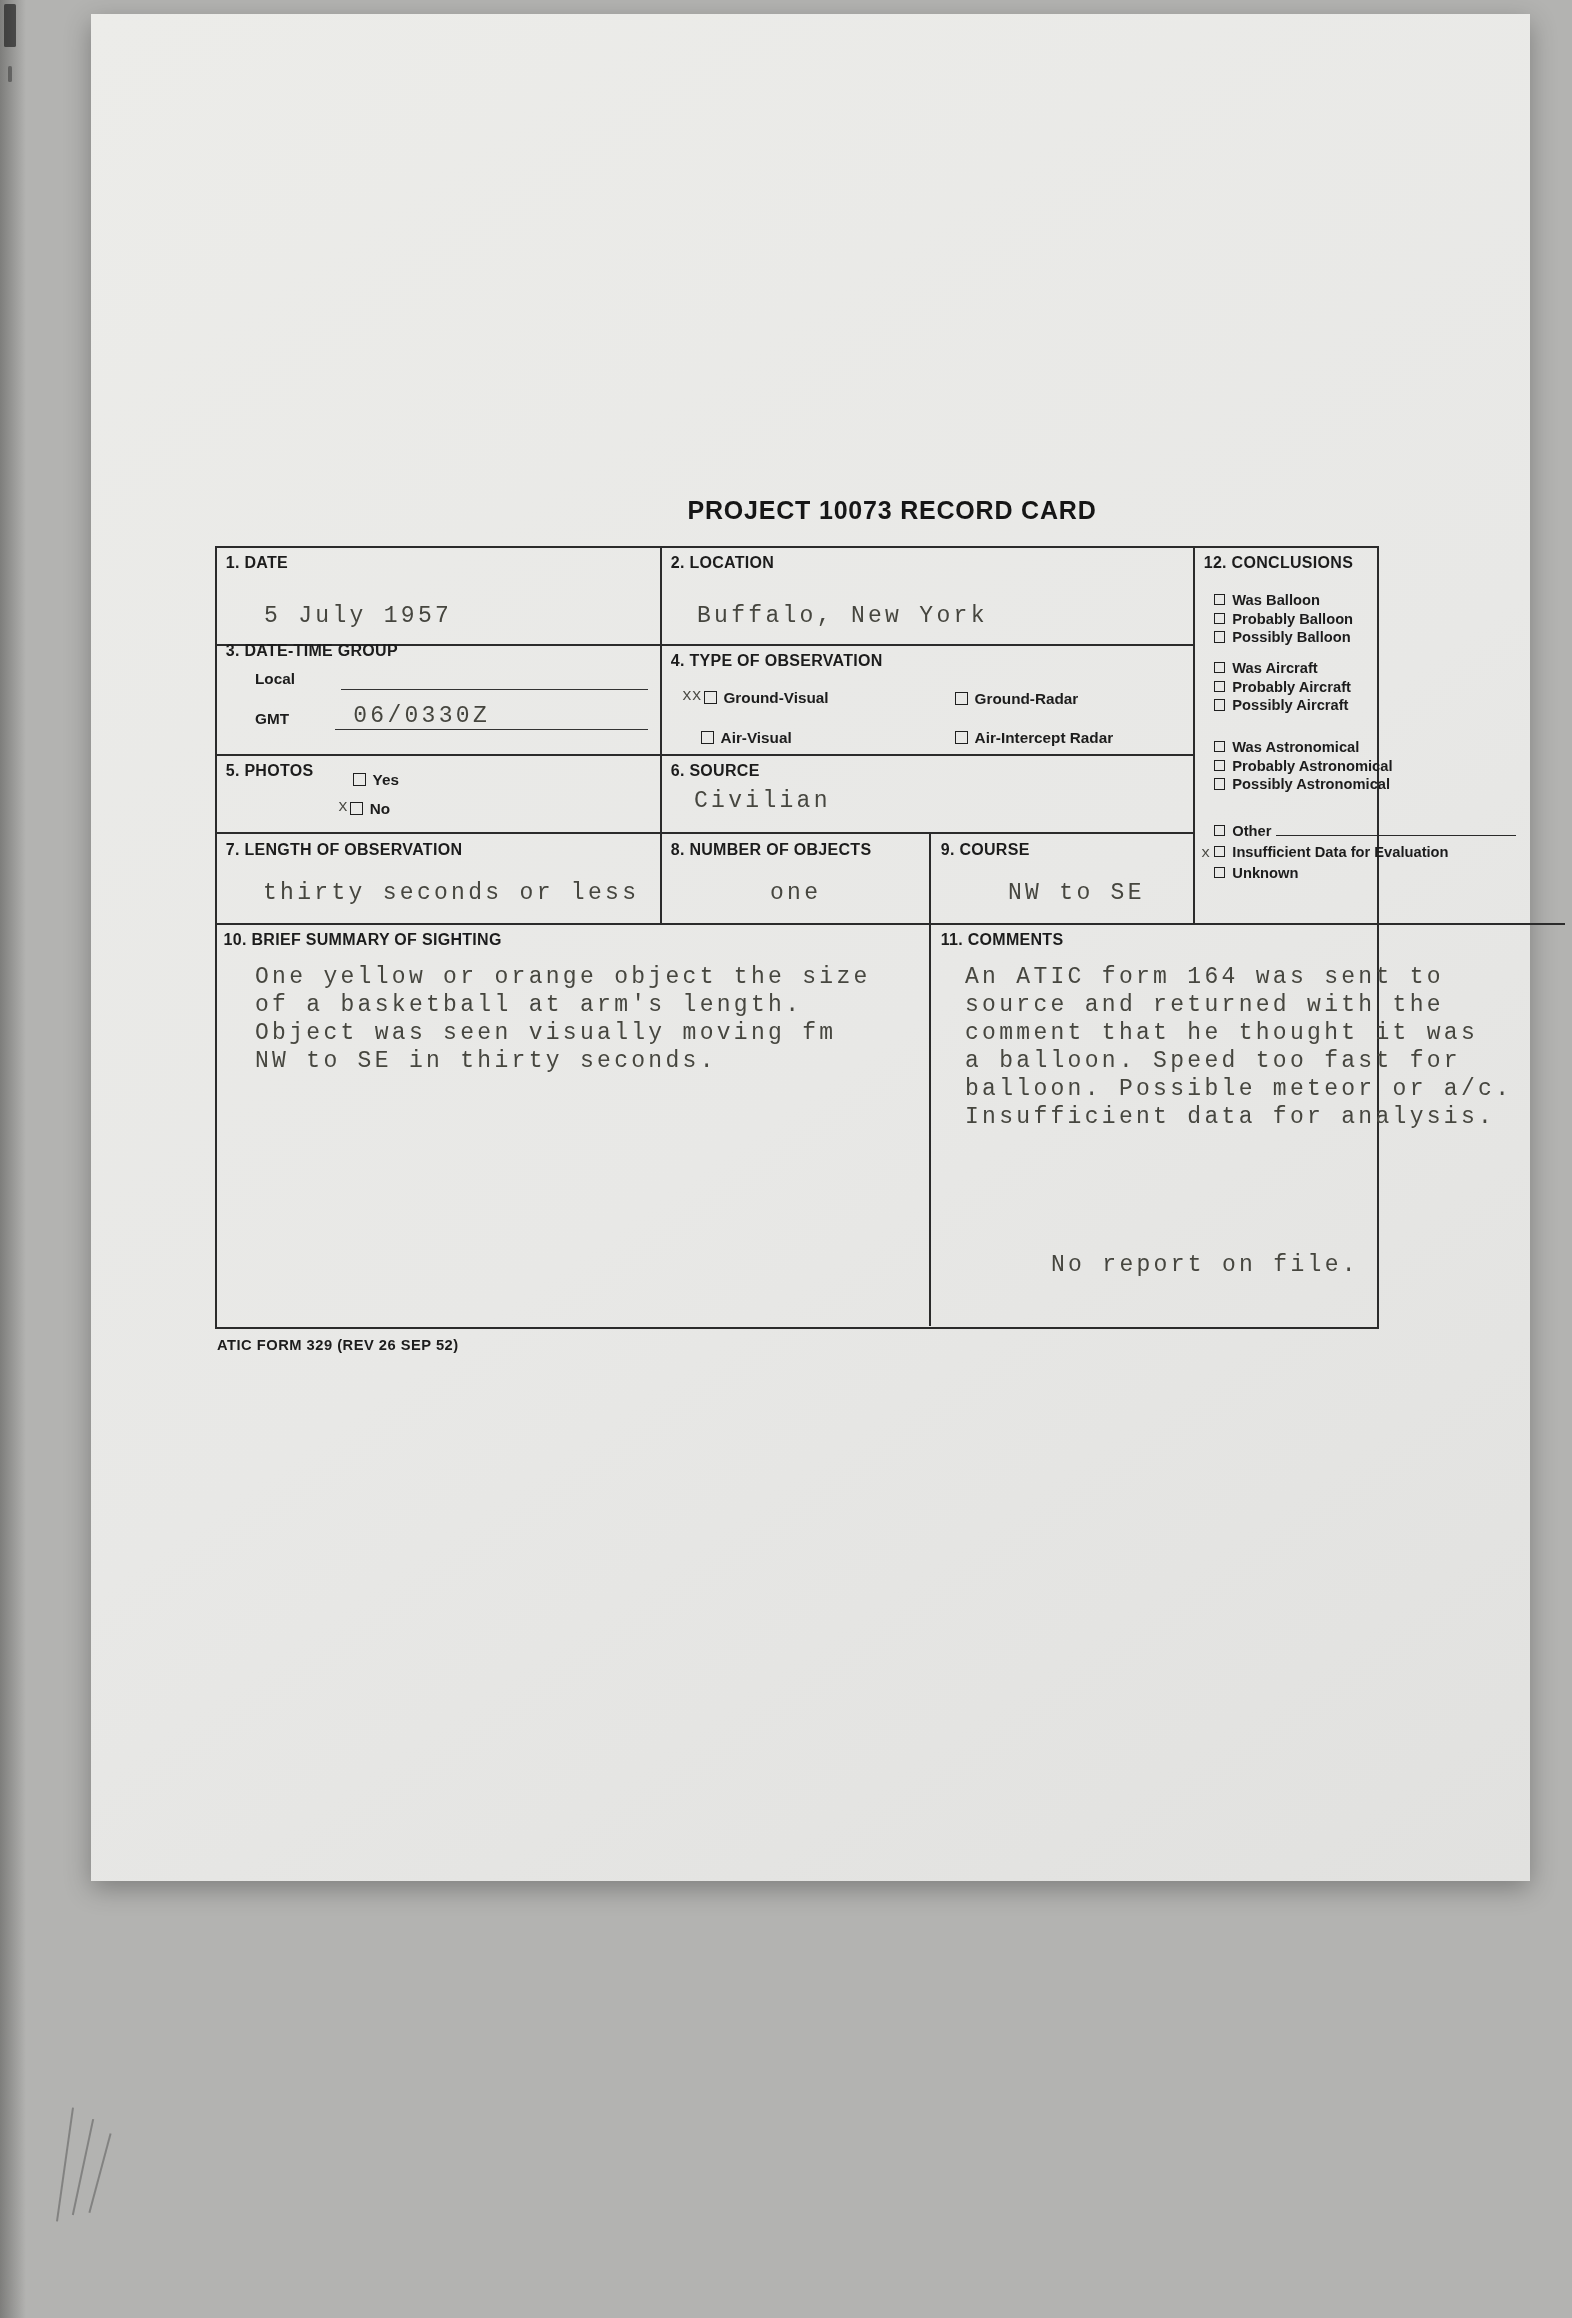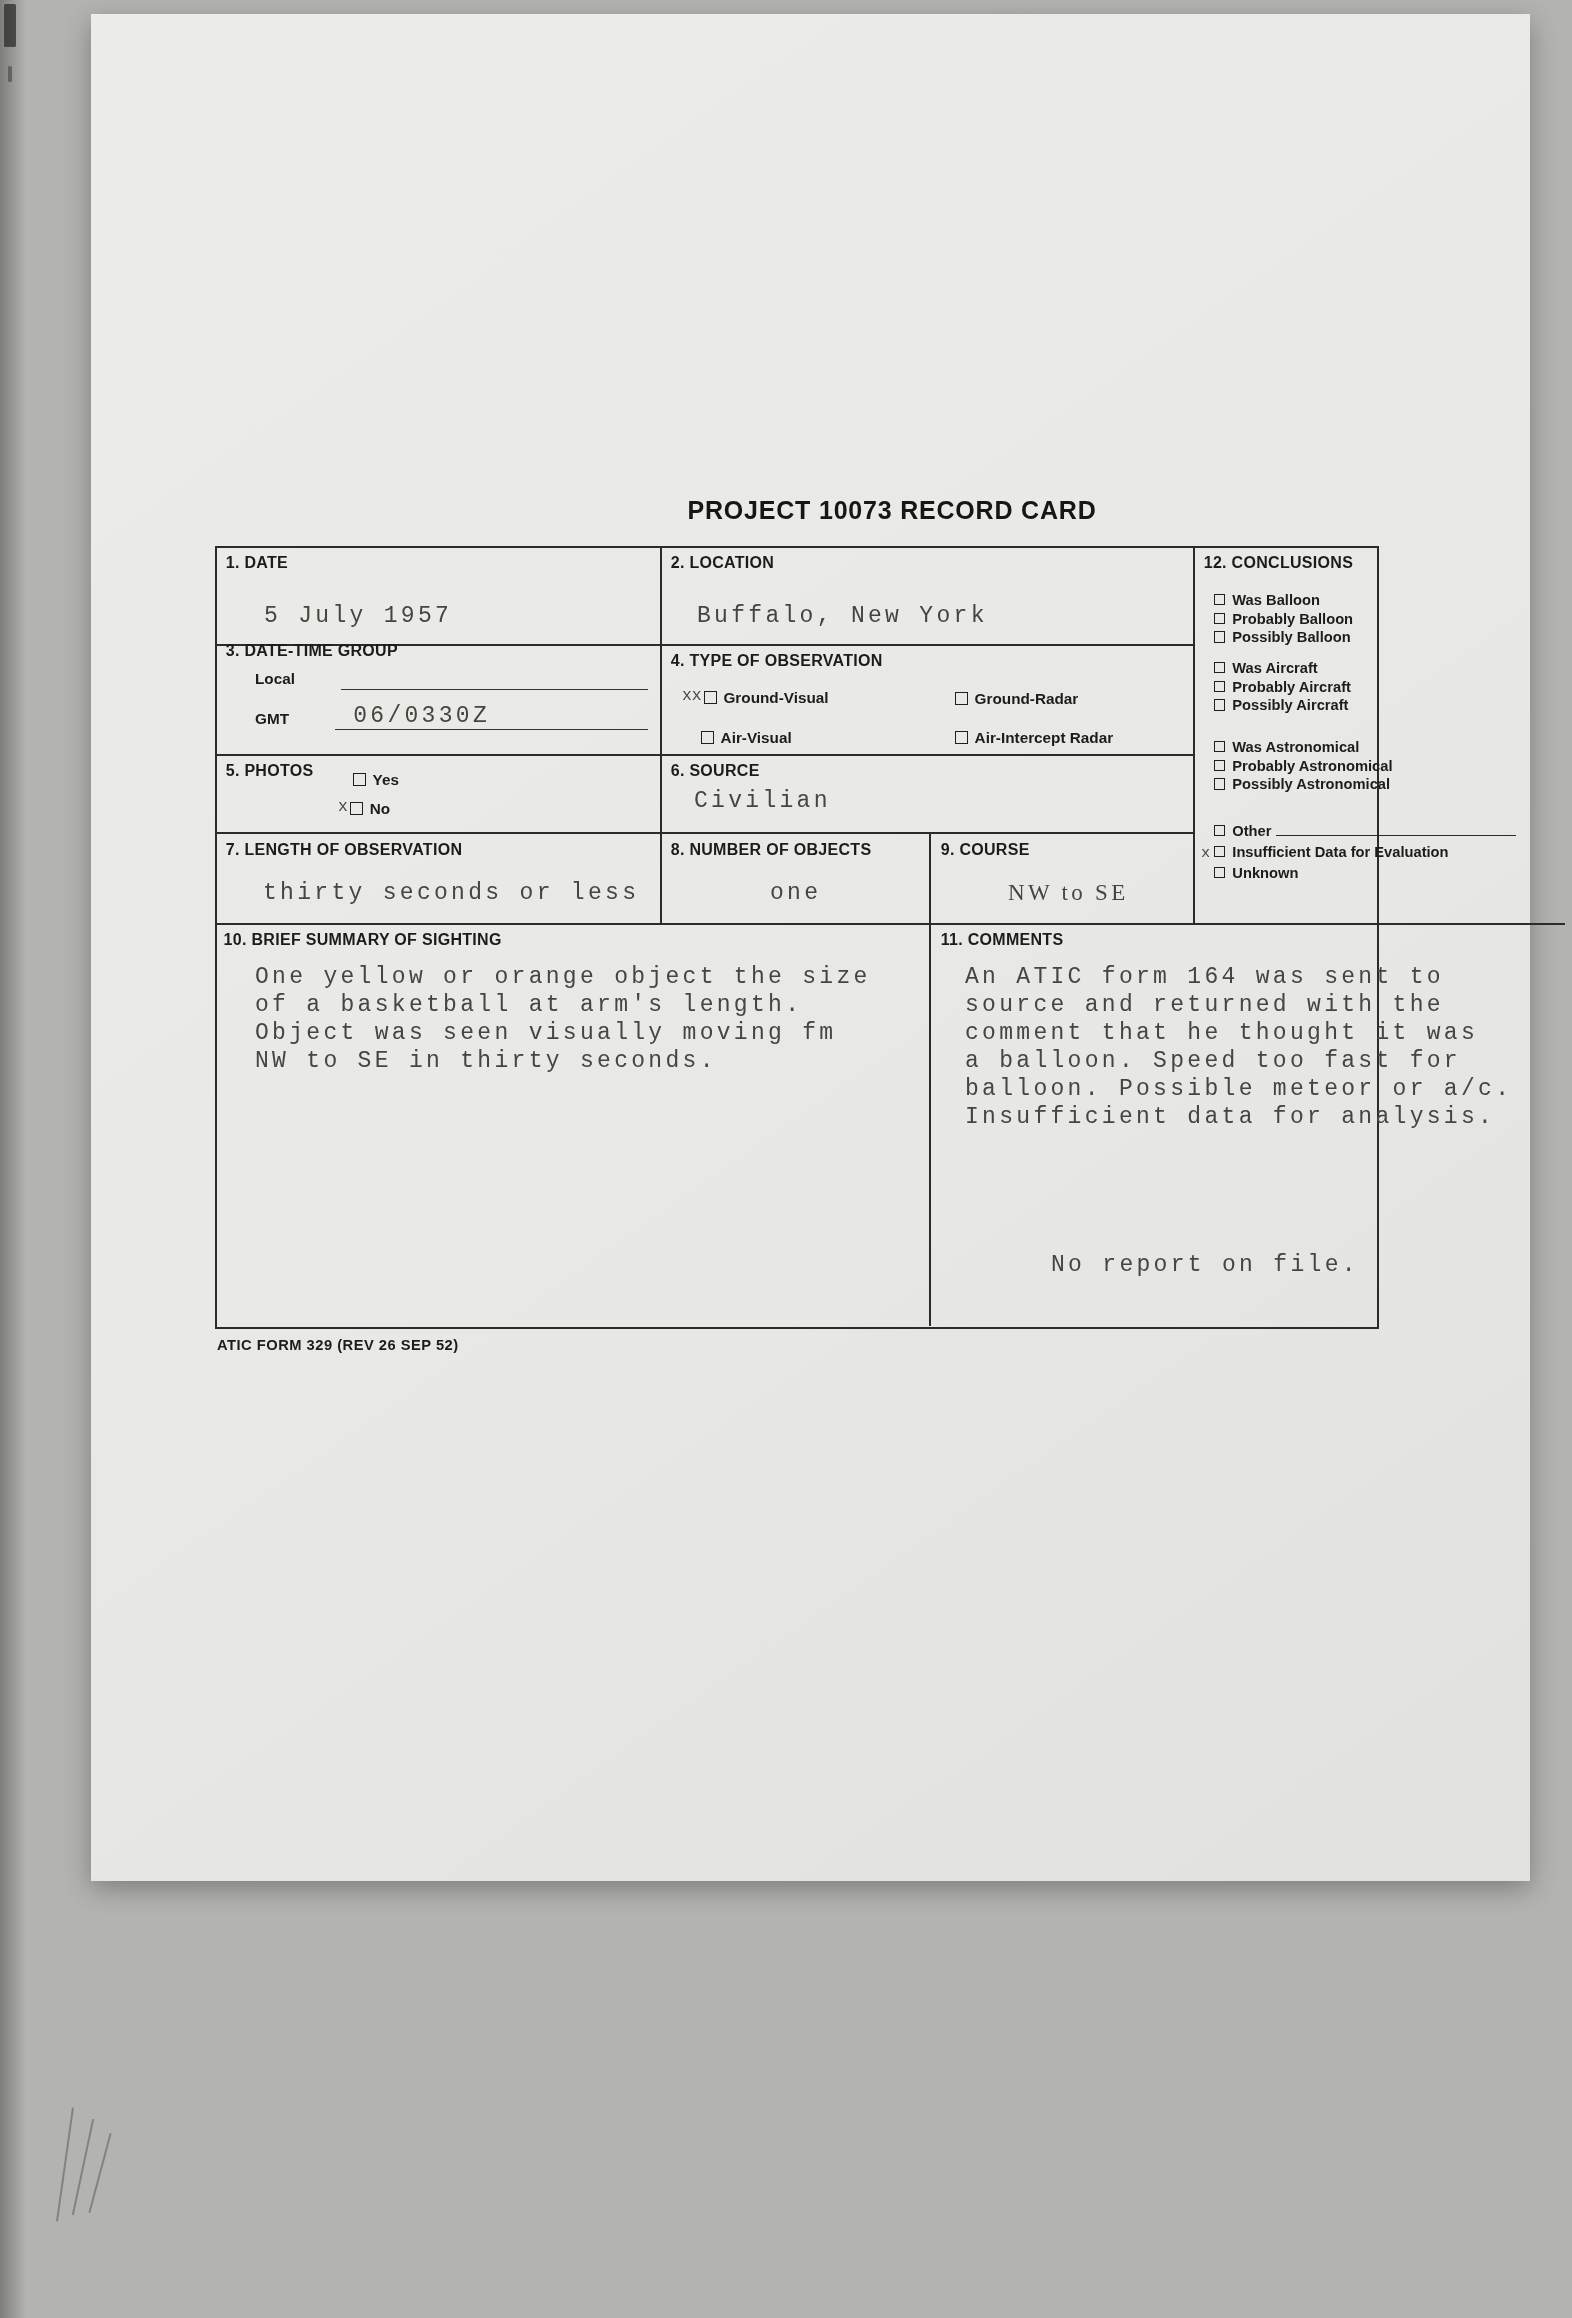--- a/index.html
+++ b/index.html
@@ -68,21 +68,21 @@
   .typed {
     font-family:"Liberation Mono","DejaVu Sans Mono",monospace;
     font-size:23px; letter-spacing:3.3px; color:#46463f; white-space:nowrap;
   }
   .val { position:absolute; }
   .v-date     { left:47px;  top:55px; }
   .v-location { left:35px;  top:55px;font-family:Liberation Mono, monospace; }
   .v-source   { left:32px;  top:32px; }
   .v-length   { left:46px;  top:45px; }
   .v-number   { left:108px; top:45px; }
-  .v-course   { left:76px; top:45px;font-family:Liberation Serif, serif; }
+  .v-course   { left:76px; top:45px; }
 
   .dtg-row { position:absolute; left:38px; width:393px; display:flex; align-items:flex-end;gap:39px; }
   .r-local { top:28px;  height:26px; }
   .r-gmt   { top:61px; height:33px; }
   .slabel { font-size:15.3px; font-weight:bold; color:#1c1c1c; padding-bottom:2.2px; }
   .uline  { flex:1; border-bottom:1.6px solid #333; margin-left:6.6px; padding-left:18.6px; }
 
   .opt { position:absolute; white-space:nowrap; }
   .mark {
     font-family:"Liberation Mono","DejaVu Sans Mono",monospace;

